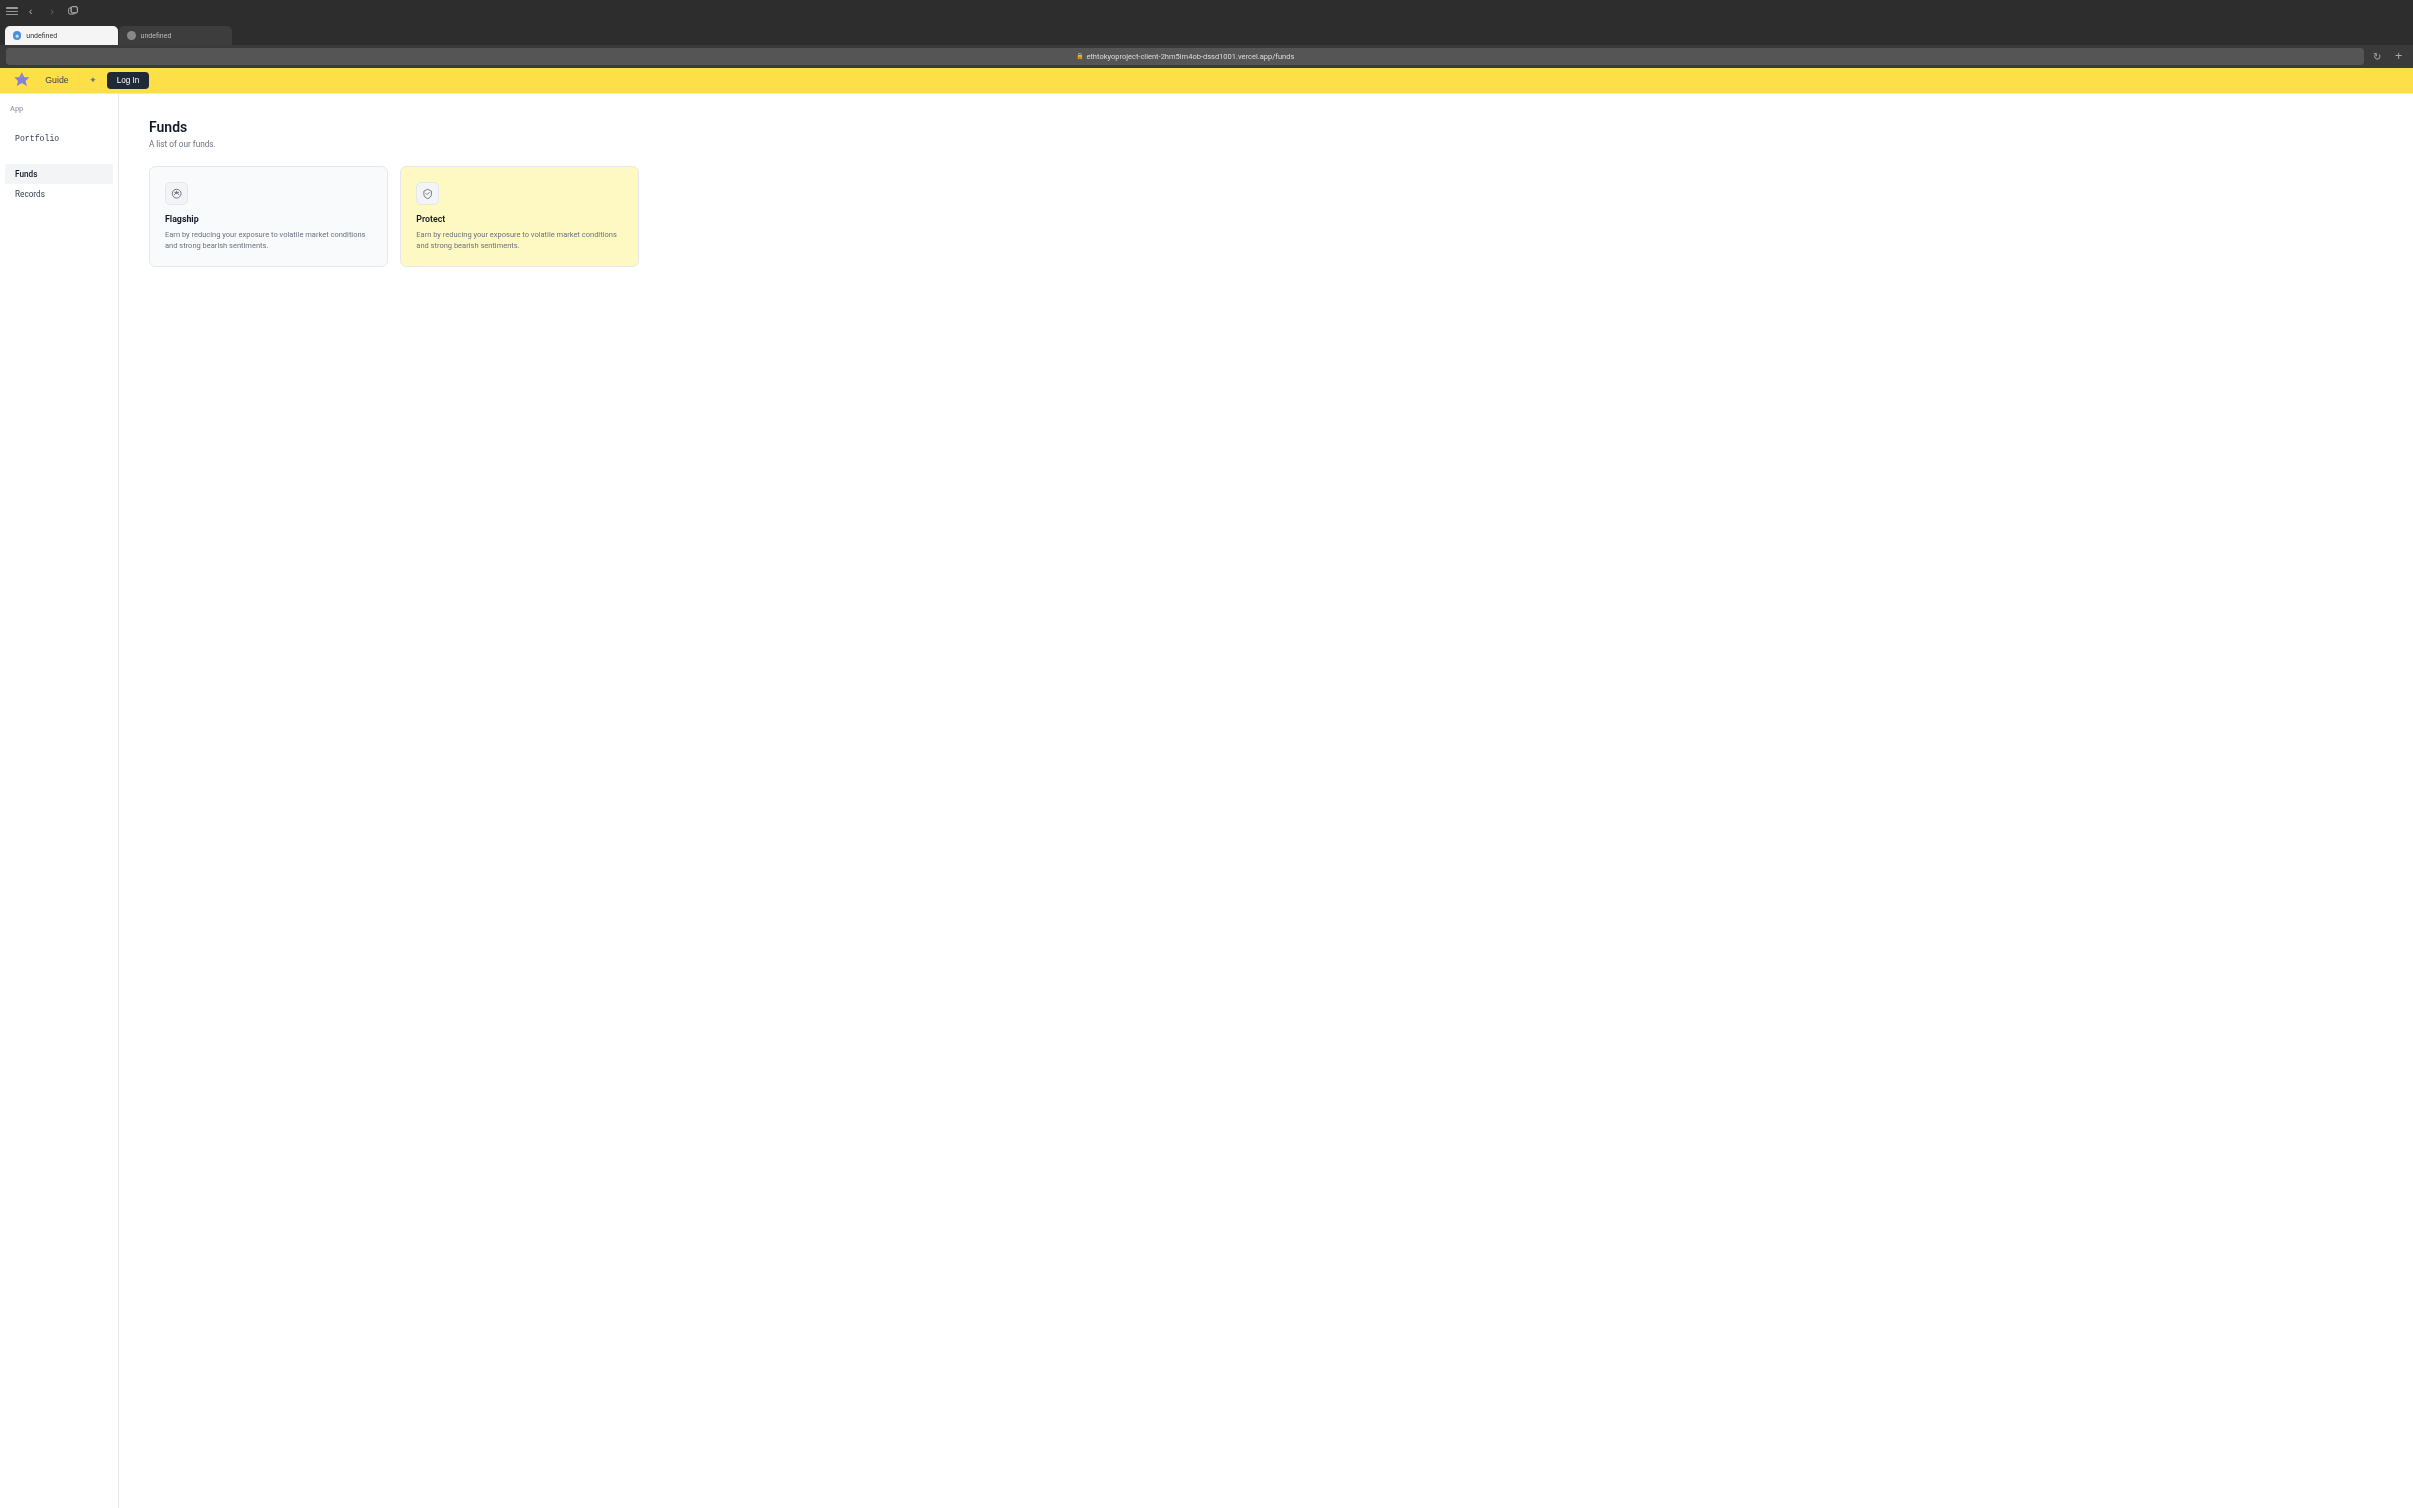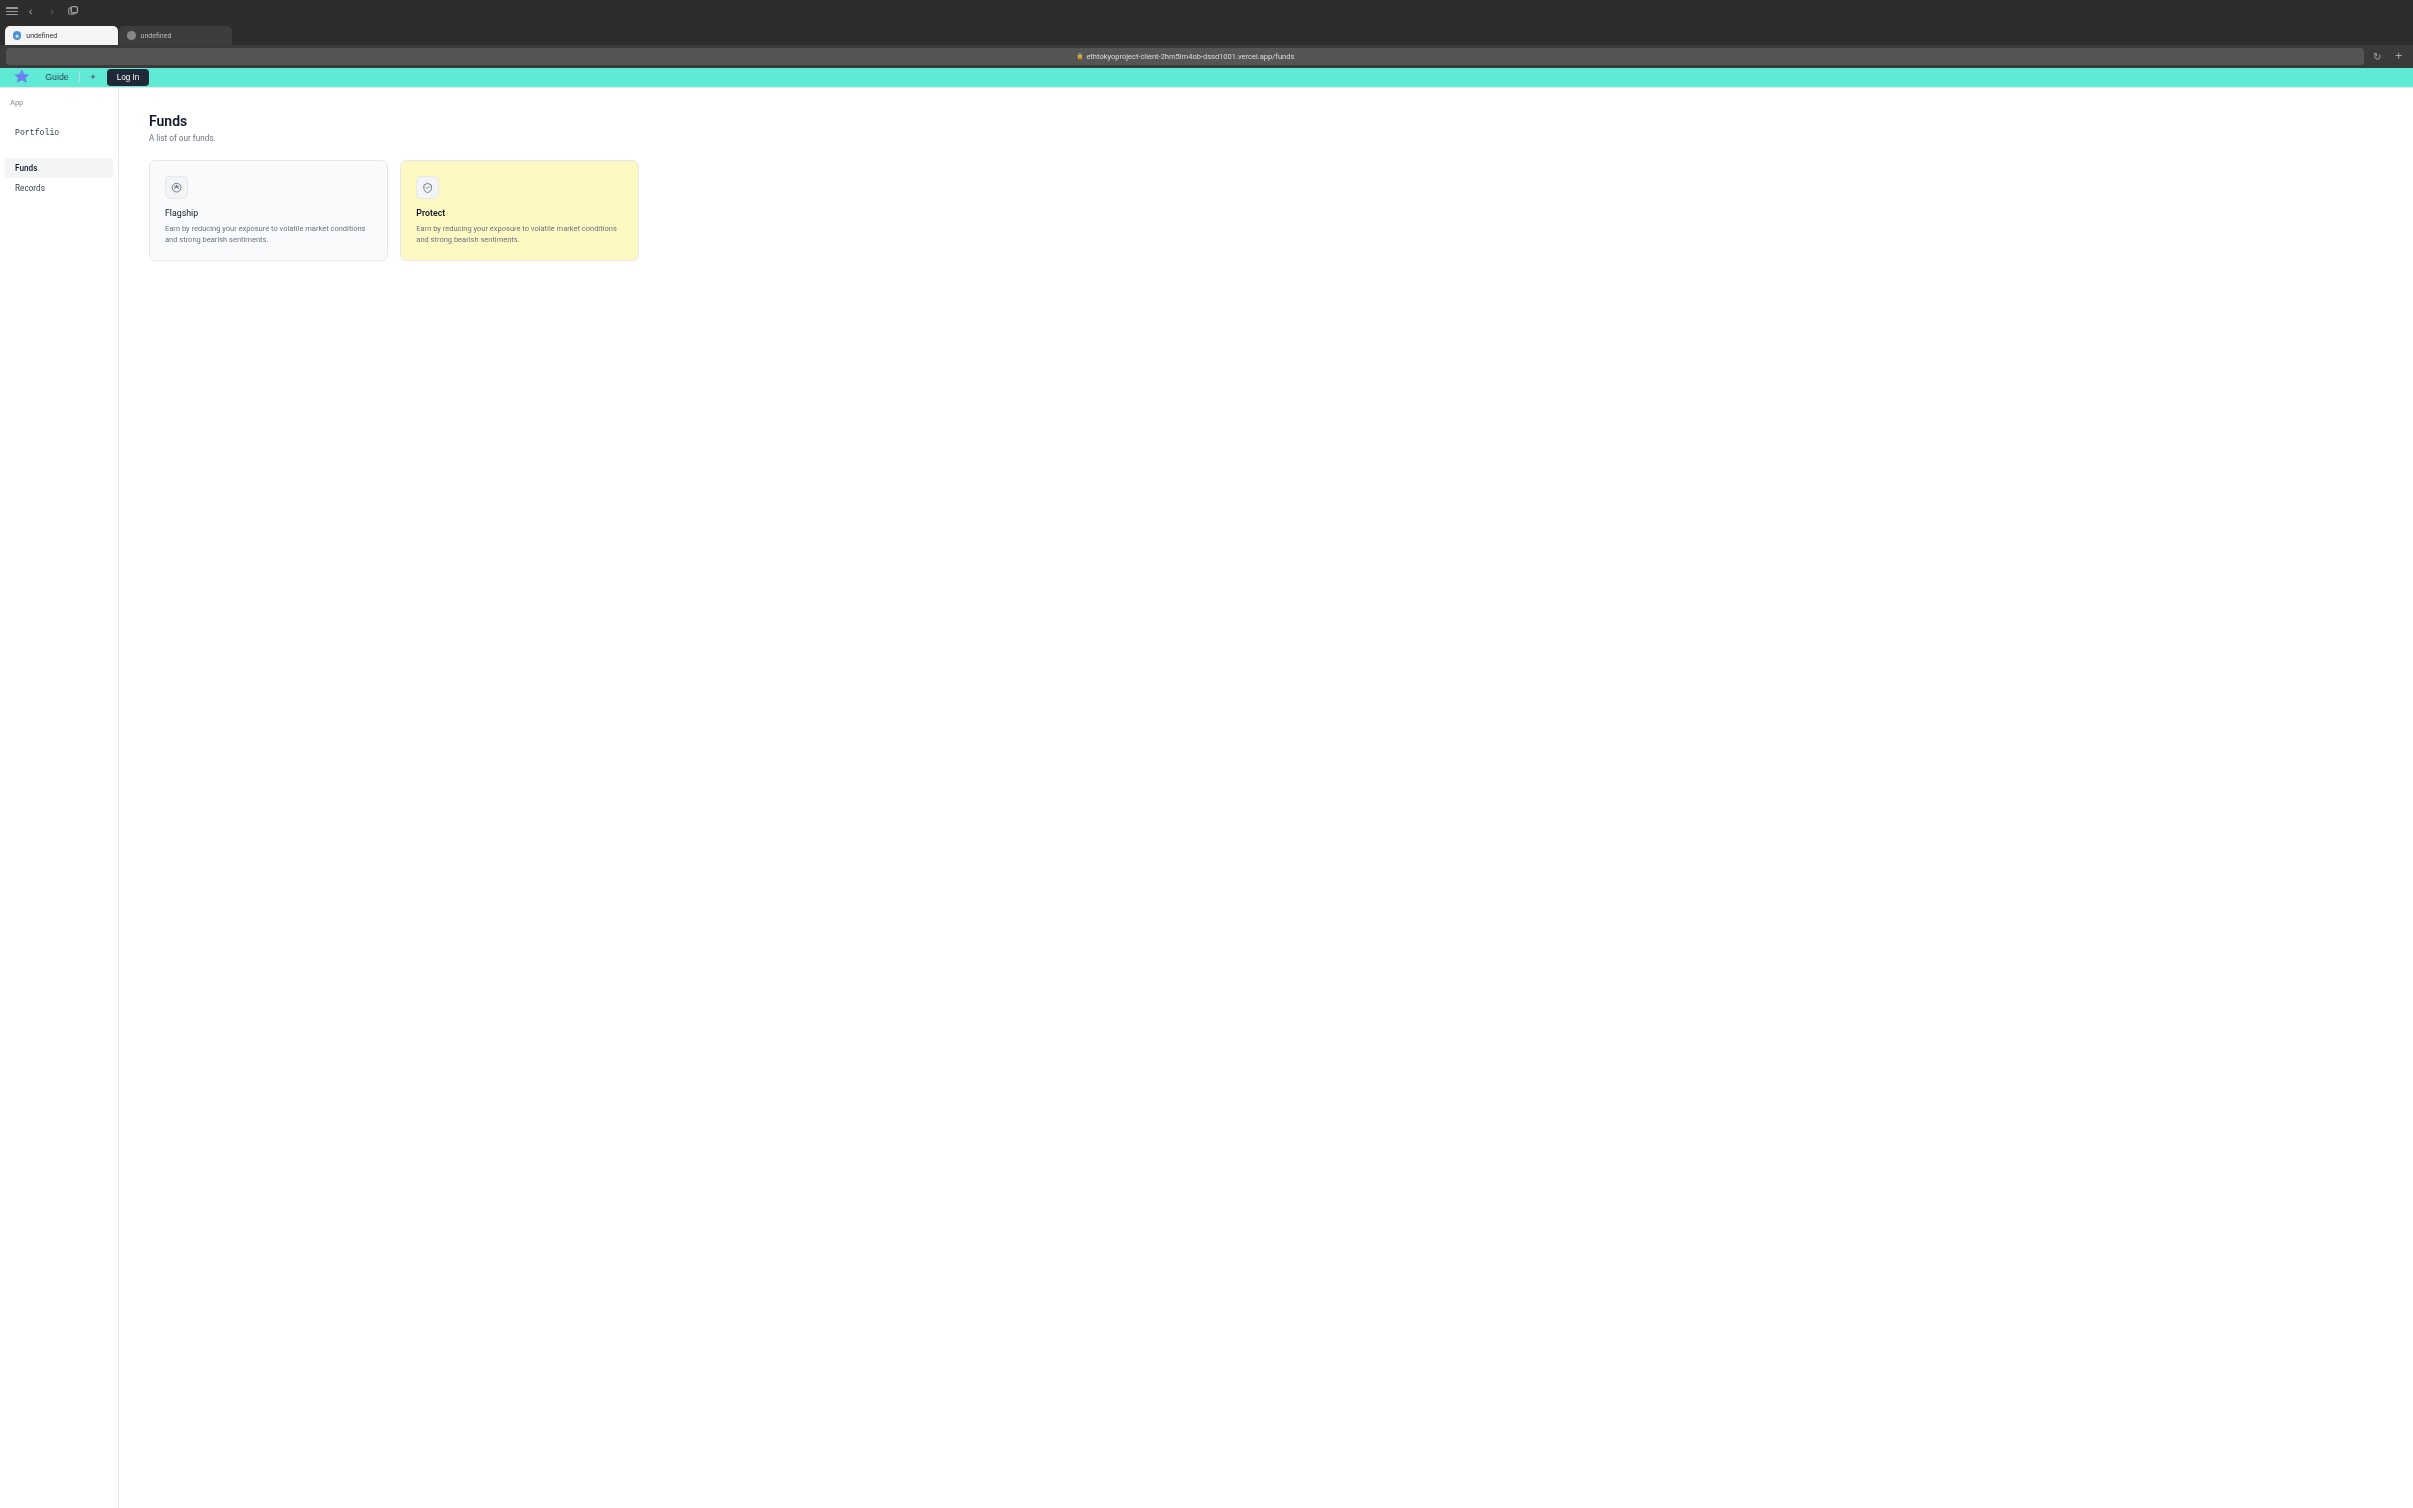--- a/index.html
+++ b/index.html
@@ -62,21 +62,21 @@
   <div style="display:flex;align-items:center;flex:1;background:#555;border-radius:3.8px;height:16.3px;padding:0 6.3px;justify-content:center;gap:2.5px;">
     <span style="color:#bbb;font-size:6.3px;">🔒</span>
     <span style="color:#ddd;font-size:7.5px;">ethtokyoproject-client-2hm5im4ob-dssd1001.vercel.app/funds</span>
   </div>
   <button style="background:none;border:none;color:#aaa;font-size:10px;cursor:pointer;display:flex;align-items:center;justify-content:center;width:16.3px;height:16.3px;">↻</button>
   <button style="background:none;border:none;color:#aaa;font-size:12.6px;cursor:pointer;display:flex;align-items:center;justify-content:center;width:16.3px;height:16.3px;">+</button>
 </div>
 
 <div style="display:flex;flex-direction:column;height:calc(100vh - 68px);">
 
-  <div style="height:20px;border-bottom:0.6px solid #e5e7eb;display:flex;align-items:center;padding:0 12.6px;gap:10px;background:#5eead4;">
+  <div style="height:26px;border-bottom:0.6px solid #e5e7eb;display:flex;align-items:center;padding:0 12.6px;gap:10px;background:#fde047;">
 
     <div style="width:17.6px;height:17.6px;margin-right:5px;">
       <svg width="17.6" height="17.6" viewBox="0 0 28 28" fill="none">
         <path d="M14 2 L18 10 L26 10 L20 16 L22 24 L14 19 L6 24 L8 16 L2 10 L10 10 Z" fill="#6c6ef5" opacity="0.85"></path>
         <path d="M14 4 L16 11 L14 9 L12 11 Z" fill="#8a8cf8"></path>
       </svg>
     </div>
     <button style="font-size:8.8px;color:#374151;cursor:pointer;background:none;border:none;">Guide</button>
     <div style="width:0.6px;height:10px;background:#d1d5db;"></div>
     <button style="background:none;border:none;color:#6b7280;font-size:8.8px;cursor:pointer;display:flex;align-items:center;">
@@ -110,21 +110,21 @@
       <div style="display:grid;grid-template-columns:1fr 1fr;gap:12.6px;max-width:490px;">
 
         <div style="background:#f9fafb;border:0.6px solid #e5e7eb;border-radius:6.3px;padding:15px;cursor:pointer;">
           <div style="width:22.6px;height:22.6px;border-radius:5px;background:#f3f4f6;border:0.6px solid #e5e7eb;display:flex;align-items:center;justify-content:center;margin-bottom:8.8px;color:#6b7280;font-size:10px;">
             <svg width="11.3" height="11.3" viewBox="0 0 18 18" fill="none" stroke="#6b7280" stroke-width="1.5">
               <circle cx="9" cy="9" r="7"></circle>
               <path d="M9 5 L9 9 M6 7 L12 7" stroke="#6b7280" stroke-width="1.5" stroke-linecap="round"></path>
               <path d="M5 11 L9 7 L13 11" stroke="#6b7280" stroke-width="1.5" stroke-linecap="round" stroke-linejoin="round"></path>
             </svg>
           </div>
-          <div style="font-size:8.8px;font-weight:400;color:#111827;margin-bottom:5px;">Flagship</div>
+          <div style="font-size:8.8px;font-weight:700;color:#111827;margin-bottom:5px;">Flagship</div>
           <div style="font-size:7.5px;color:#6b7280;line-height:1.5;">Earn by reducing your exposure to volatile market conditions and strong bearish sentiments.</div>
         </div>
 
         <div style="background:#fef9c3;border:0.6px solid #e5e7eb;border-radius:6.3px;padding:15px;cursor:pointer;">
           <div style="width:22.6px;height:22.6px;border-radius:5px;background:#f3f4f6;border:0.6px solid #e5e7eb;display:flex;align-items:center;justify-content:center;margin-bottom:8.8px;color:#6b7280;font-size:10px;">
             <svg width="11.3" height="11.3" viewBox="0 0 18 18" fill="none" stroke="#6b7280" stroke-width="1.5">
               <path d="M9 2 L15 5 L15 10 C15 13.5 12 16 9 17 C6 16 3 13.5 3 10 L3 5 Z"></path>
               <path d="M6.5 9 L8 10.5 L11.5 7" stroke="#6b7280" stroke-width="1.5" stroke-linecap="round" stroke-linejoin="round"></path>
             </svg>
           </div>

